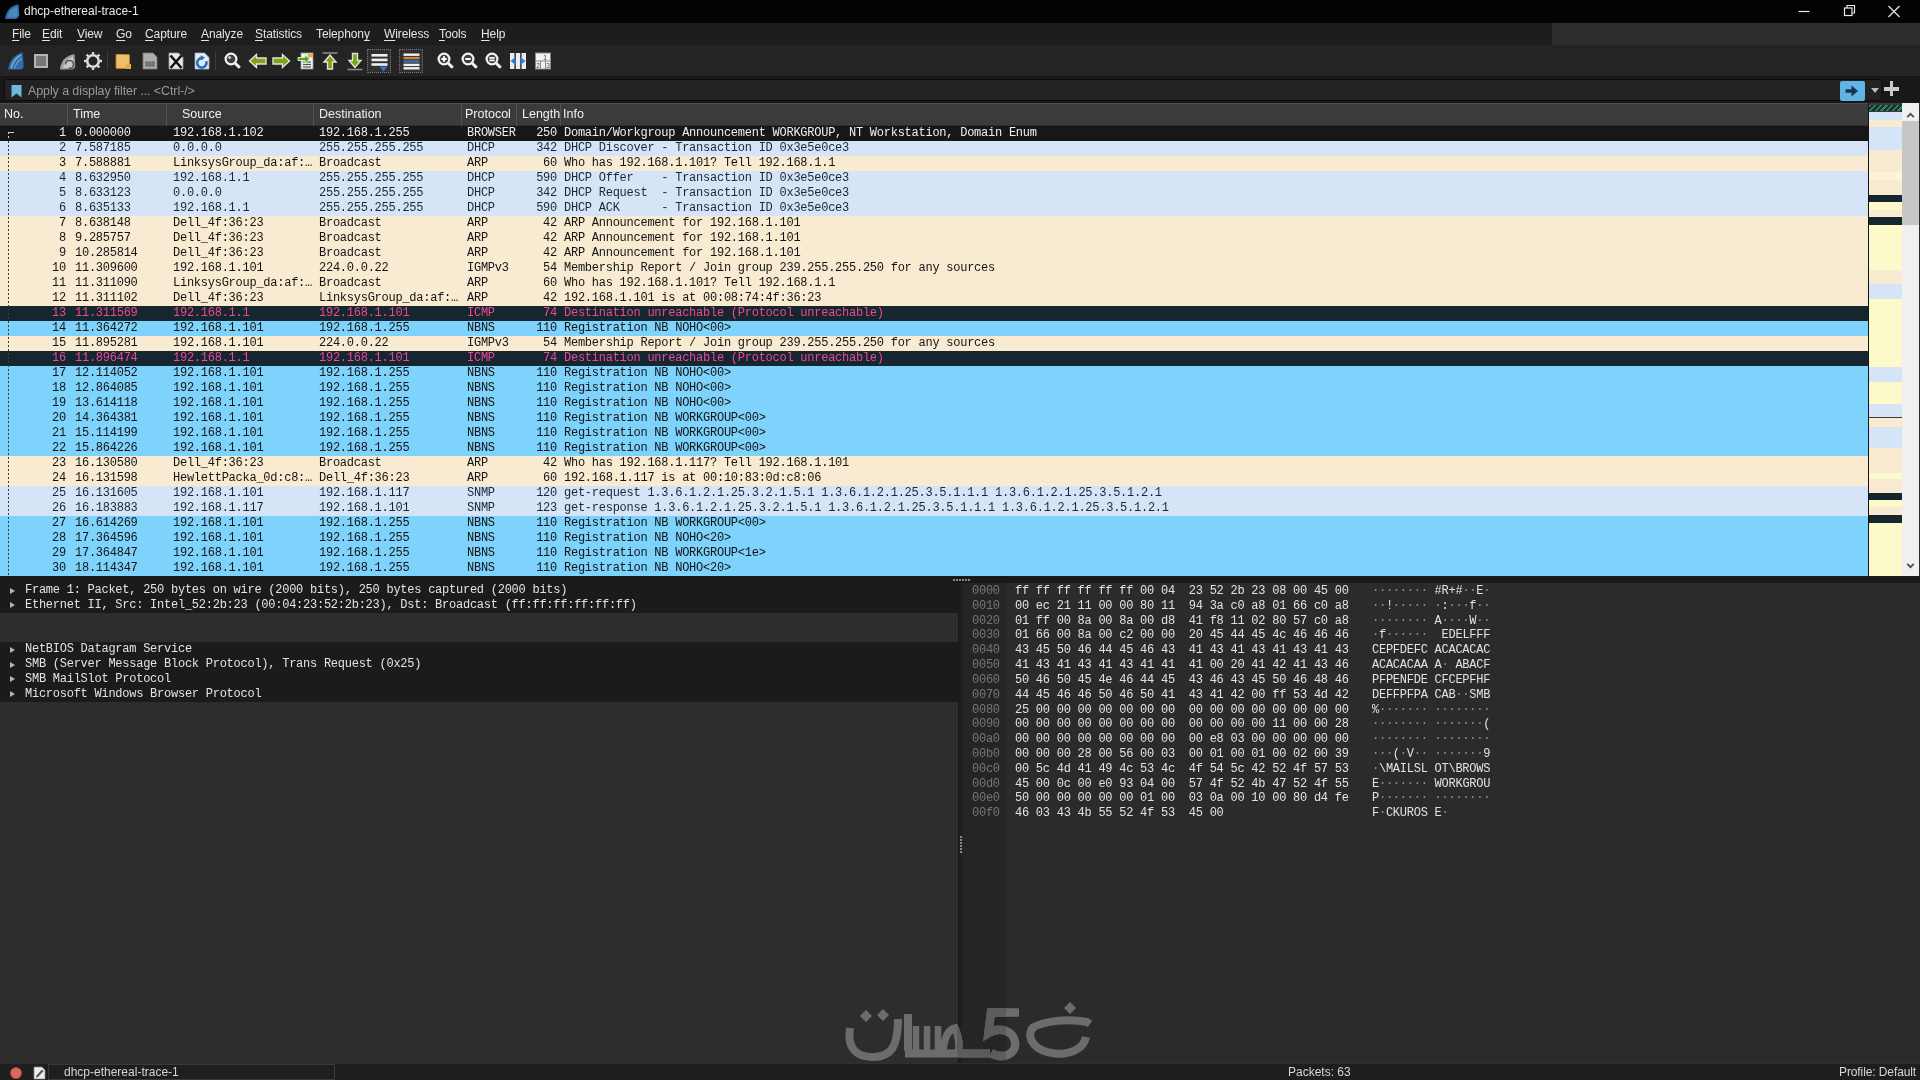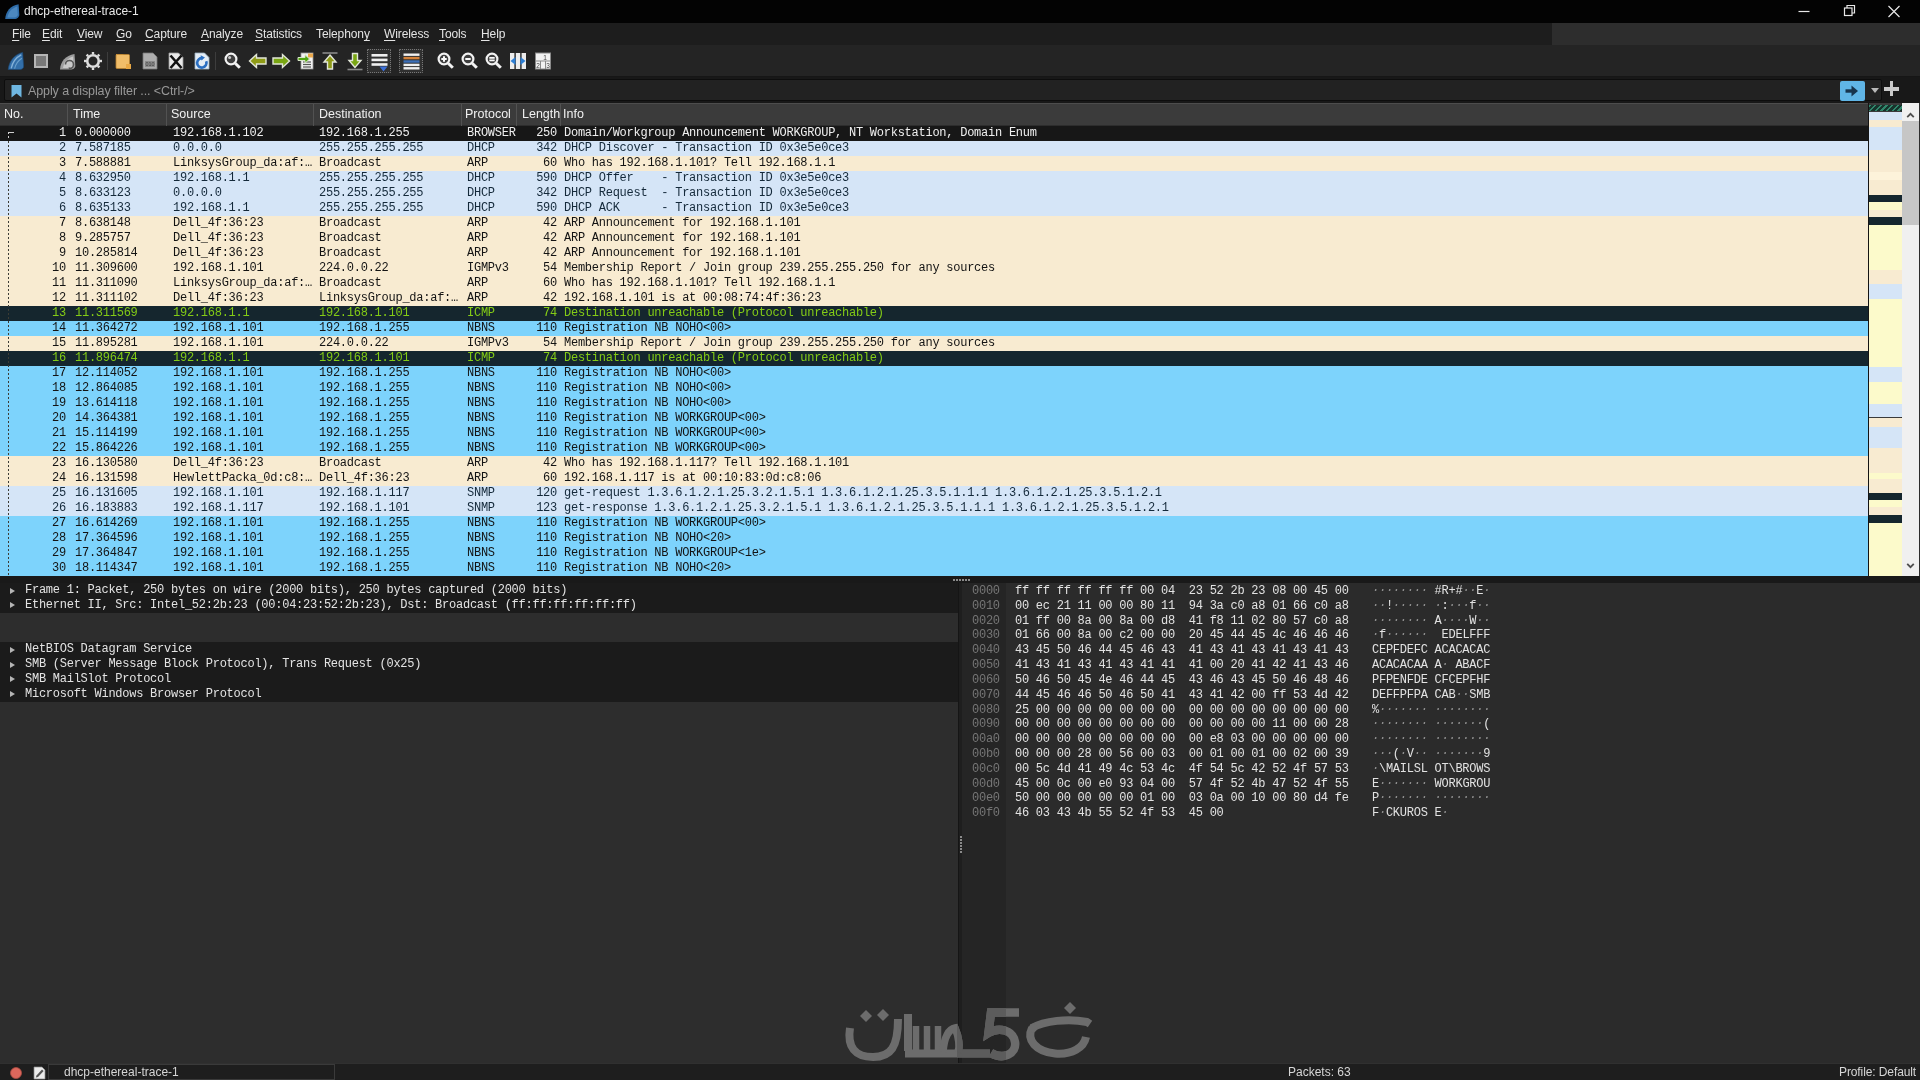--- a/index.html
+++ b/index.html
@@ -26,21 +26,21 @@
 #plheader span{position:absolute;top:3px}
 #plheader b{position:absolute;top:0;width:1px;height:22px;background:#525252;font-weight:normal}
 #rows{left:0;top:125.5px;width:1868px;height:450px;background:#fcfacb}
 .r{position:absolute;left:0;width:1868px;height:15px;font-family:"Liberation Mono",monospace;font-size:12px;line-height:15px;white-space:pre;letter-spacing:-0.25px}
 .r i{font-style:normal;position:absolute;top:0;white-space:pre}
 .cn{right:1802px}.ct{left:75px}.cs{left:173px}.cd{left:319px}.cp{left:467px}.cl{right:1311px}.cf{left:564px}
 .sel{background:#171717;color:#efefef}
 .blu{background:#d5e5f7;color:#14293a}
 .crm{background:#f8ebd1;color:#131313}
 .yel{background:#7dd3fc;color:#131313}
-.drk{background:#15262e;color:#84cc16}
+.drk{background:#15262e;color:#ec4899}
 #dashline{left:8px;top:141px;width:1px;height:435px;background:repeating-linear-gradient(to bottom,#3c3c34 0 2px,transparent 2px 4px)}
 #selmark1{left:8px;top:132px;width:6px;height:1px;background:#cfcfcf}
 #selmark2{left:8px;top:132px;width:1px;height:8px;background:repeating-linear-gradient(to bottom,#cfcfcf 0 2px,transparent 2px 4px)}
 
 #minimap{left:1868px;top:103px;width:33px;height:473px;background:#3b3b3b;border-left:1px solid #141414}
 .mband{position:absolute;left:0;width:33px}
 .mteal{background:#16342c;background-image:repeating-linear-gradient(135deg,#31866b 0 1.5px,transparent 1.5px 4px)}
 .mblu{background:#d5e5f7}.mcrm{background:#f8ebd1}.mcrm2{background:#fdf3da}.myel{background:#fcfacb}.mdrk{background:#15262e}
 #sbar{left:1902px;top:103px;width:17px;height:473px;background:#f0f0f0}
 #sthumb{left:0px;top:18px;width:17px;height:104px;background:#c6c6c6}
@@ -242,21 +242,21 @@
           <path d="M11.5,4.5 L18,10 L11.5,15.5 Z" fill="#17344d"></path>
         </svg></div>
       <div class="abs" style="left:1866px;top:8px;width:0;height:0;border-left:4.5px solid transparent;border-right:4.5px solid transparent;border-top:5px solid #b9b9b9"></div>
     </div>
     <div class="abs" id="fplus1"></div>
     <div class="abs" id="fplus2"></div>
   </div>
 <div class="abs" id="plheader">
     <span style="left:4px">No.</span>
     <span style="left:73px">Time</span>
-    <span style="left:171px">Source</span>
+    <span style="left:182px">Source</span>
     <span style="left:319px">Destination</span>
     <span style="left:465px">Protocol</span>
     <span style="left:522px">Length</span>
     <span style="left:563px">Info</span>
     <b style="left:67px"></b>
     <b style="left:166px"></b>
     <b style="left:313px"></b>
     <b style="left:461px"></b>
     <b style="left:516px"></b>
     <b style="left:560px"></b>

